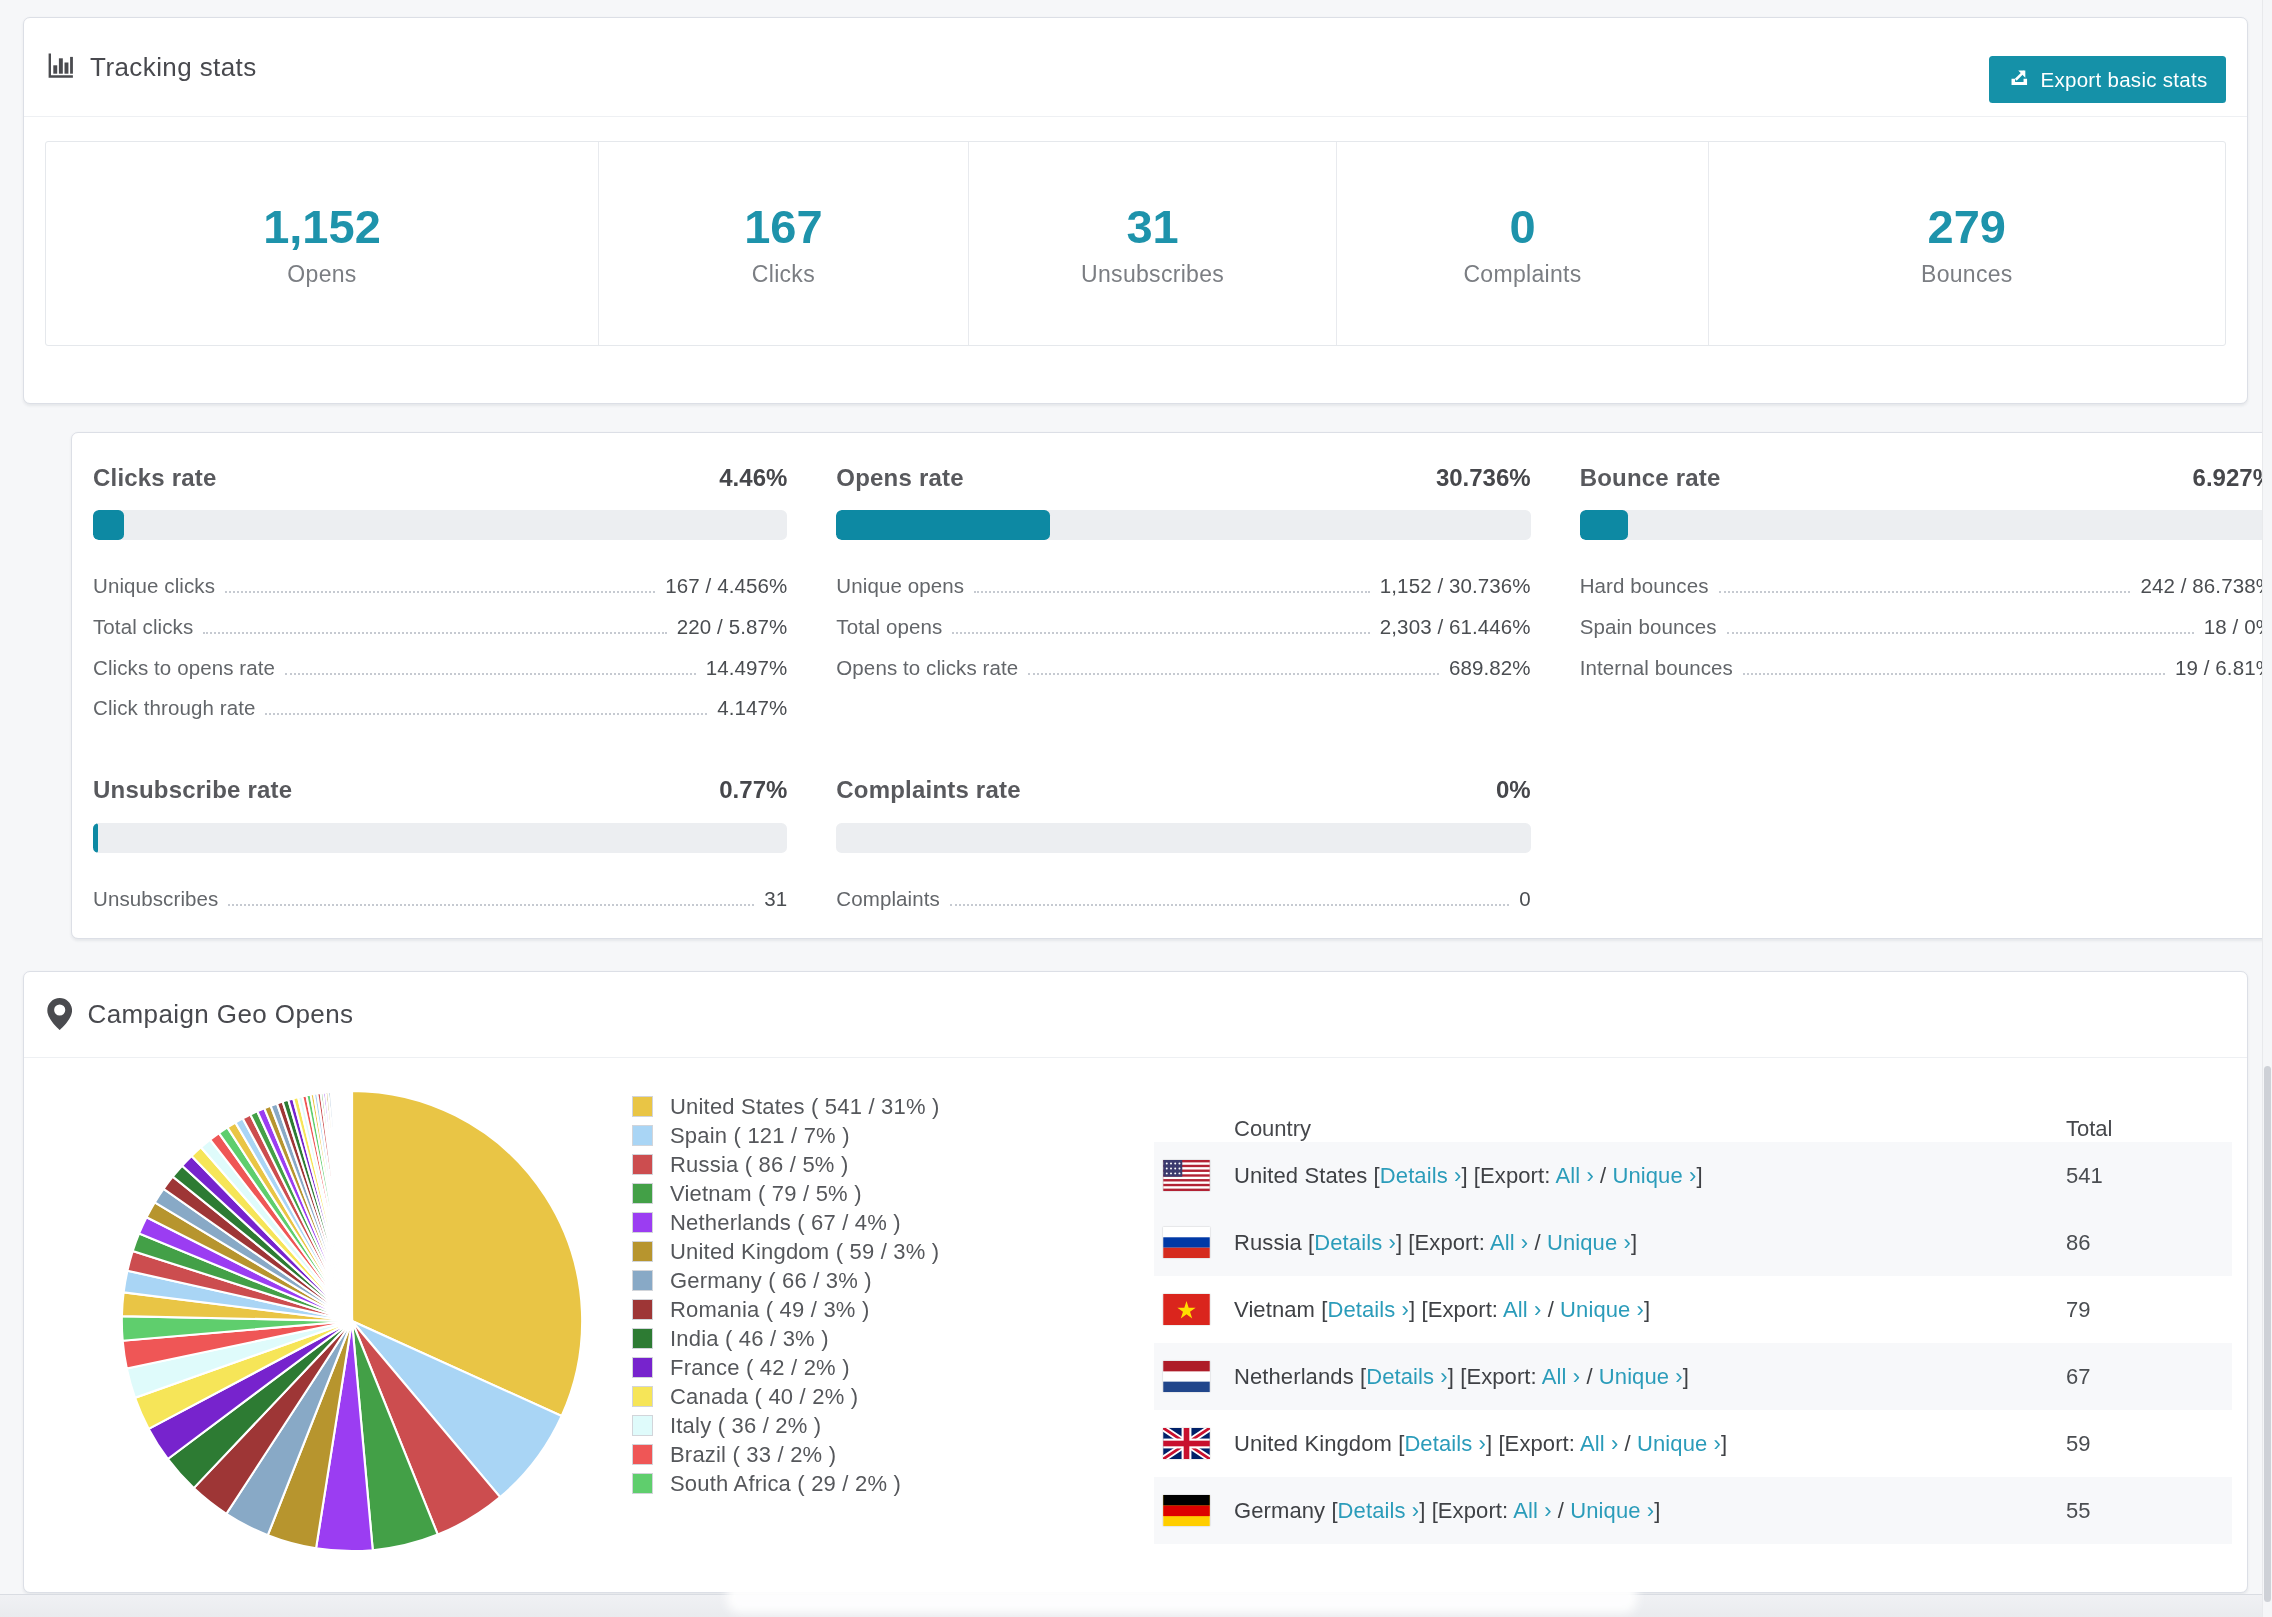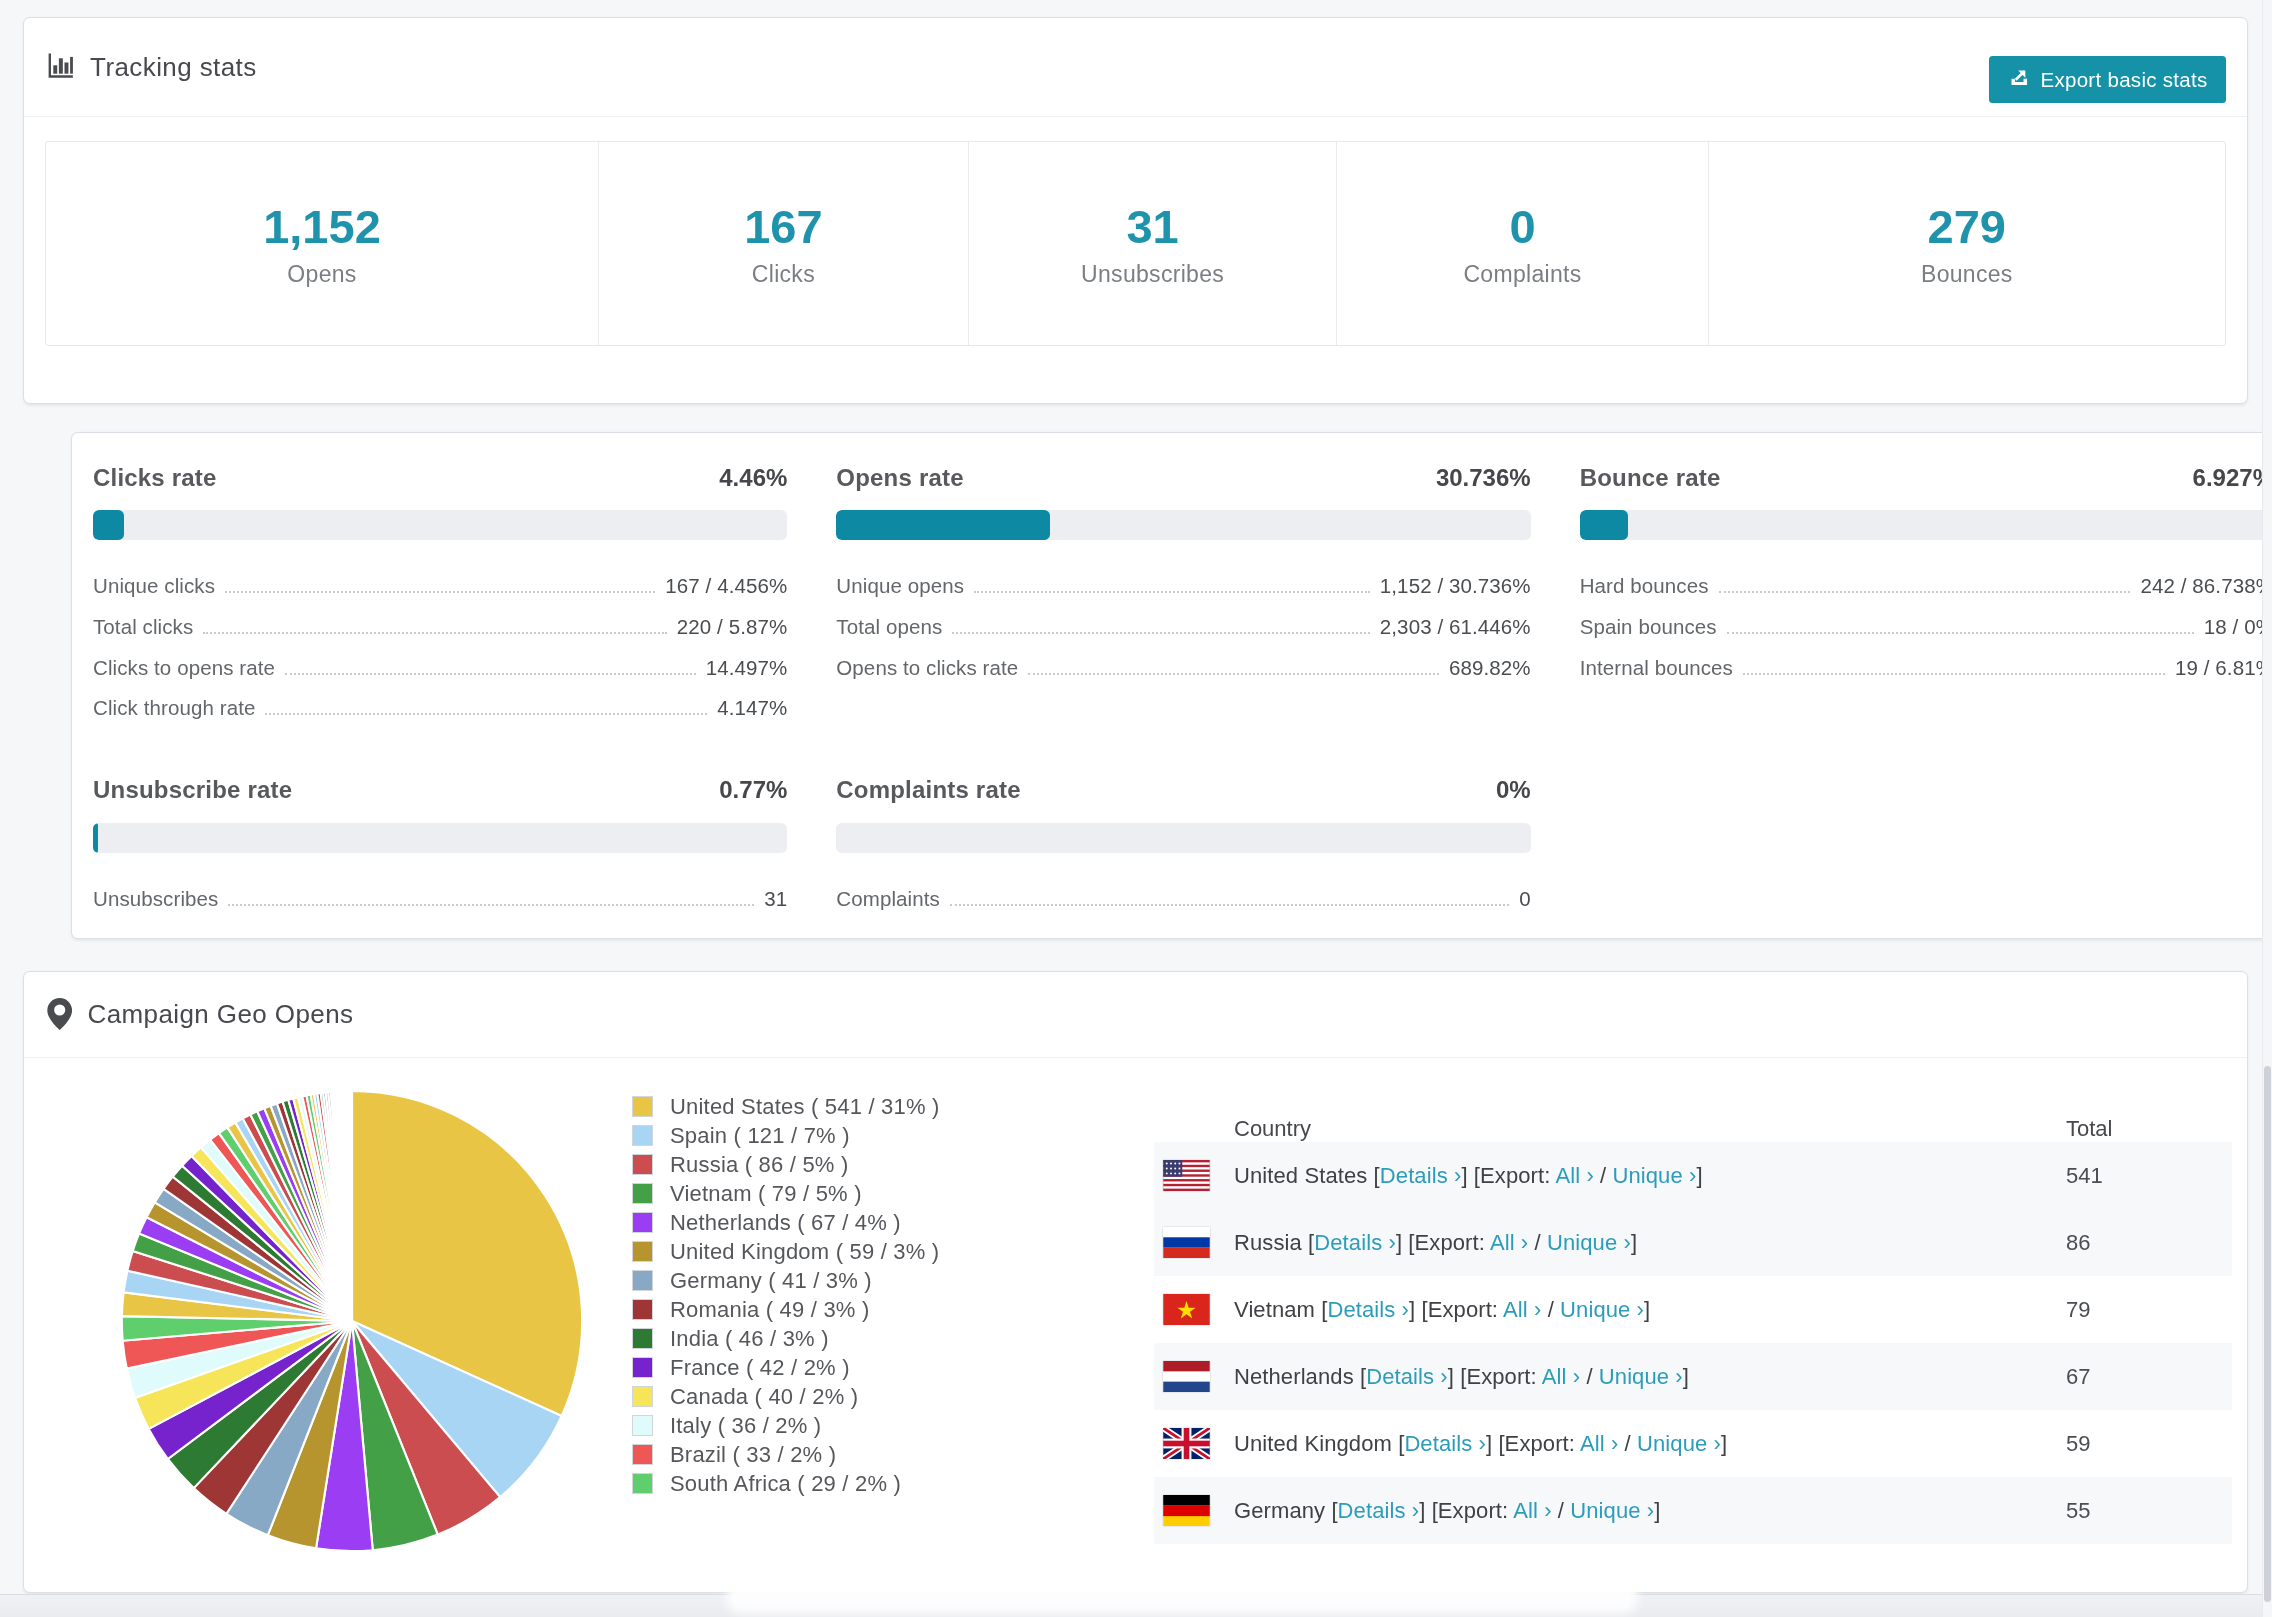--- a/index.html
+++ b/index.html
@@ -350,21 +350,21 @@
         <div class="legend-item">
           <span class="legend-swatch" style="background:#9b3df2"></span>
                     <span class="legend-label">Netherlands ( 67 / 4% )</span>
         </div>
         <div class="legend-item">
           <span class="legend-swatch" style="background:#b7952e"></span>
                     <span class="legend-label">United Kingdom ( 59 / 3% )</span>
         </div>
         <div class="legend-item">
           <span class="legend-swatch" style="background:#88a9c6"></span>
-                    <span class="legend-label">Germany ( 41 / 3% )</span>
+                    <span class="legend-label">Germany ( 66 / 3% )</span>
         </div>
         <div class="legend-item">
           <span class="legend-swatch" style="background:#9e3636"></span>
                     <span class="legend-label">Romania ( 49 / 3% )</span>
         </div>
         <div class="legend-item">
           <span class="legend-swatch" style="background:#2d7b33"></span>
                     <span class="legend-label">India ( 46 / 3% )</span>
         </div>
         <div class="legend-item">

